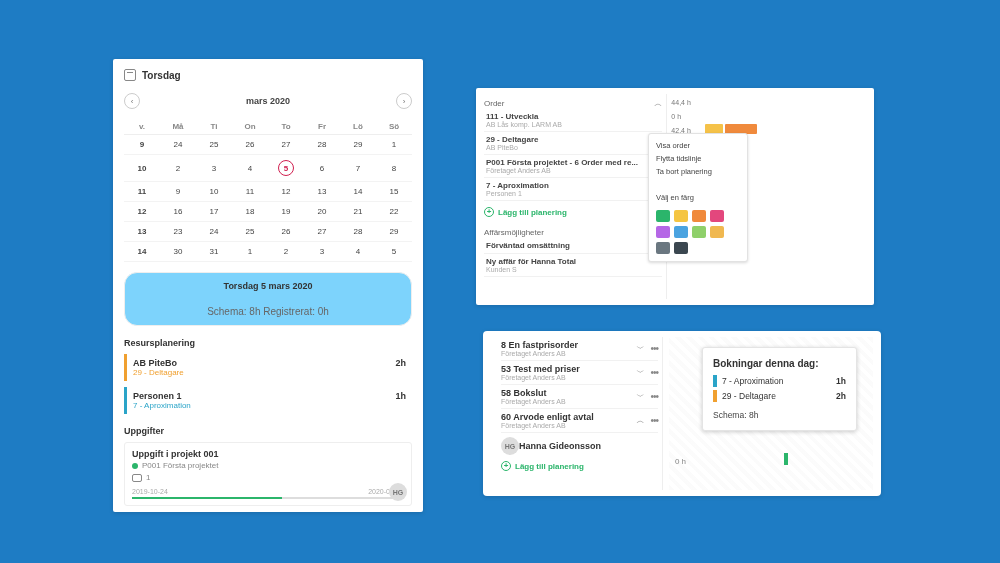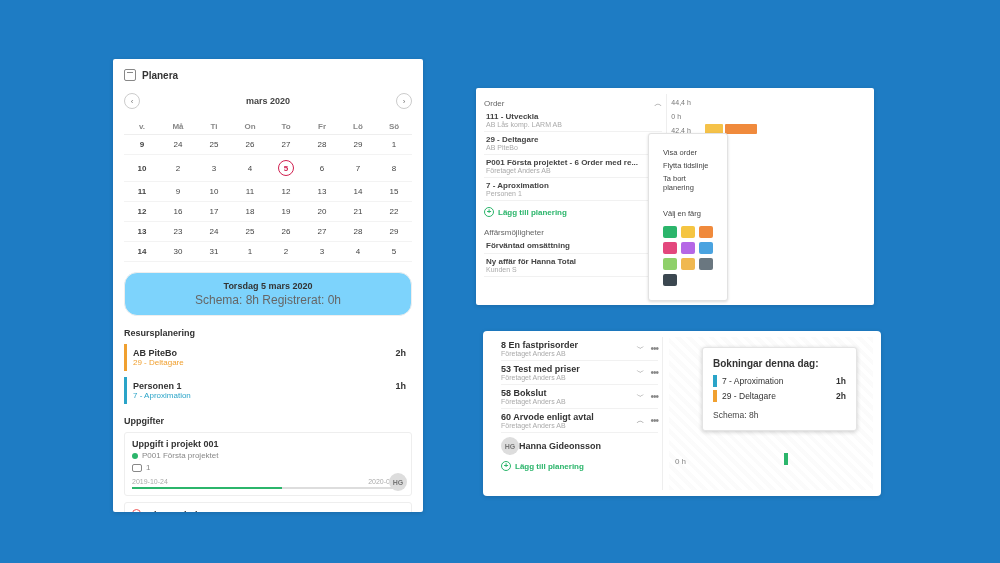--- a/index.html
+++ b/index.html
@@ -38,21 +38,21 @@
   table.cal   { width:100%;border-collapse:collapse;margin-top:10px;table-layout:fixed; }
   table.cal th{ font-size:8px;color:#888;font-weight:600;padding:3px 0;border-bottom:1px solid #eee; }
   table.cal td{ font-size:8px;text-align:center;padding:5px 0;border-bottom:1px solid #f3f3f3;color:#444; }
   td.wk       { color:#888;font-weight:700; }
   td.ten      { color:#d02050;font-weight:700; }
   .today      { display:inline-flex;width:16px;height:16px;border:1.5px solid #d02050;border-radius:50%;align-items:center;justify-content:center;color:#d02050;font-weight:700; }
   td.dim      { color:#bbb; }
 
   .day-sub    { background:#7dd3fc;border:1px solid #eee;border-radius:13px;margin-top:10px;padding:8px; }
   .day-title  { text-align:center;font-weight:700;font-size:9px; }
-  .day-meta   { text-align:center;font-size:12px;color:#666;margin-top:2px; }
+  .day-meta   { text-align:center;font-size:10px;color:#666;margin-top:15px; }
 
   .section-h  { font-weight:700;font-size:9px;margin-top:12px;color:#333; }
   .res-item   { border-left:3px solid;padding:4px 6px;margin-top:6px;display:flex;align-items:flex-start;justify-content:space-between; }
   .res-item .name{font-weight:700;font-size:9px;}
   .res-item .sub{font-size:8px;color:#f0a030;}
   .res-item .hrs{font-weight:700;font-size:9px;}
 
   .task-card  { border:1px solid #eee;border-radius:3px;padding:6px 7px;margin-top:6px;position:relative; }
   .task-card .t-title{font-size:9px;font-weight:700;}
   .task-card .t-sub  {font-size:8px;color:#888;display:flex;align-items:center;gap:4px;margin-top:2px;}
@@ -79,21 +79,21 @@
   .list-row   { border-bottom:1px solid #f1f1f1;padding:3px 2px; }
   .list-row .r-title{font-size:8px;font-weight:700;color:#444;}
   .list-row .r-sub  {font-size:7px;color:#aaa;}
 
   .add-plan   { display:flex;align-items:center;gap:4px;color:#2bb56b;font-size:8px;font-weight:700;margin-top:6px; }
   .plus       { width:10px;height:10px;border:1px solid #2bb56b;border-radius:50%;display:flex;align-items:center;justify-content:center;font-size:8px;line-height:1; }
 
   .hrs-box    { position:absolute;left:0;width:30px;font-size:7px;color:#777;padding-top:1px; }
   .gbar       { position:absolute;height:10px;border-radius:1px; }
 
-  .ctx-menu   { position:absolute;left:172px;top:45px;width:80px;background:#fff;border:1px solid #e2e2e2;border-radius:3px;box-shadow:0 1px 3px rgba(0,0,0,.15);padding:12px;font-size:7.5px;color:#444;z-index:5; }
+  .ctx-menu   { position:absolute;left:172px;top:45px;width:100px;background:#fff;border:1px solid #e2e2e2;border-radius:3px;box-shadow:0 1px 3px rgba(0,0,0,.15);padding:5px;font-size:7.5px;color:#444;z-index:5; }
   .ctx-menu div{padding:2px 2px;}
   .swatches   { display:flex;flex-wrap:wrap;gap:4px;margin-top:4px; }
   .swatch     { width:14px;height:12px;border-radius:2px;cursor:pointer; }
 
   
   .panel-br {
     position:absolute; left:483px; top:331px; width:398px; height:165px;
     background:#fff; box-shadow:0 1px 4px rgba(0,0,0,.15); border-radius:4px;
     padding:6px 8px; overflow:hidden;
   }
@@ -120,21 +120,21 @@
   .gantt-bg  { position:absolute;inset:0;background:repeating-linear-gradient(45deg,#f4f4f4 0 4px,#fff 4px 8px);opacity:.35;}
   .hours0    { position:absolute;left:6px;top:120px;font-size:8px;color:#888; }
   .gmark     { position:absolute;top:116px;left:115px;width:4px;height:12px;background:#2bb56b; }
 </style>
 </head>
 <body>
 
 <div class="panel-left">
   <div class="cal-header">
     <span class="cal-icon"></span>
-    <span>Planera</span>
+    <span>Torsdag</span>
   </div>
 
   <div class="month-row">
     <span class="nav-btn">‹</span>
     <span class="month-lbl">mars 2020</span>
     <span class="nav-btn">›</span>
   </div>
 
   <table class="cal">
     <thead>

